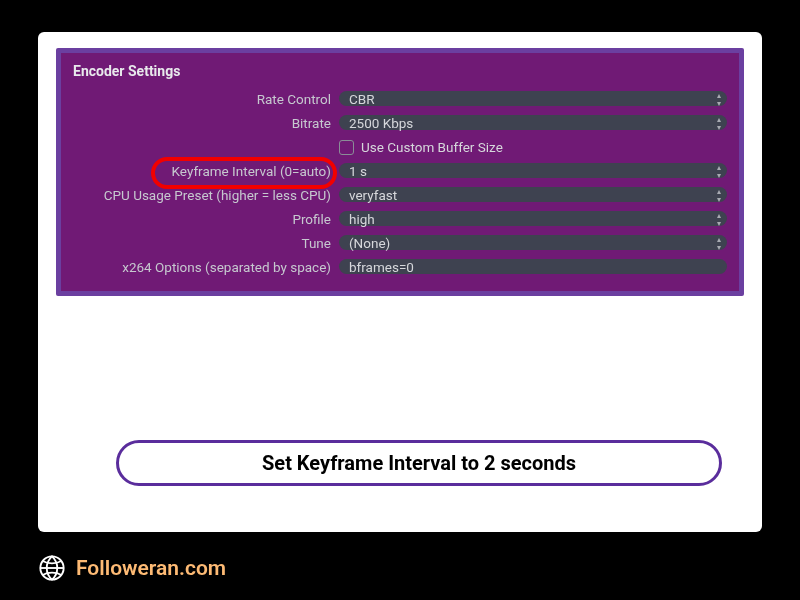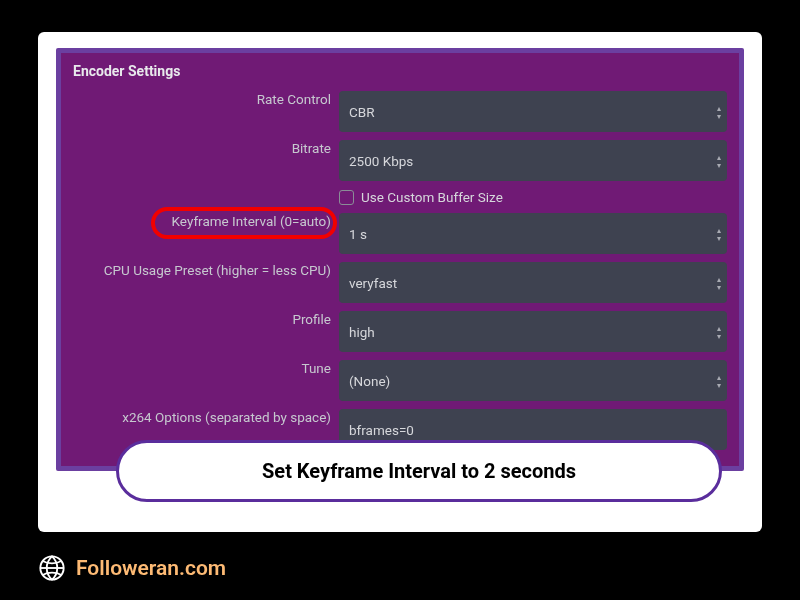--- a/index.html
+++ b/index.html
@@ -50,22 +50,22 @@
     width: 258px;
     text-align: right;
     color: #c6c8cf;
     font-size: 13.5px;
     flex-shrink: 0;
     position: relative;
   }
   .field {
     flex: 1;
     background: #3e4250;
-    border-radius: 4px;
-    height: 41px;
+    border-radius: 12px;
+    height: 15px;
     display: flex;
     align-items: center;
     padding: 0 28px 0 10px;
     color: #d6d7db;
     font-size: 13.5px;
     position: relative;
   }
   .spinner-field { padding-right: 18px; }
   .chevrons {
     position: absolute;
@@ -102,21 +102,21 @@
     right: -6px;
     width: 186px;
     height: 32px;
     pointer-events: none;
   }
   .caption-pill {
     position: absolute;
     top: 408px;
     left: 78px;
     width: 606px;
-    height: 62px;
+    height: 46px;
     background: #fff;
     border: 3px solid #5a2d9c;
     border-radius: 32px;
     display: flex;
     align-items: center;
     justify-content: center;
     font-weight: 700;
     font-size: 20px;
     color: #000;
   }

